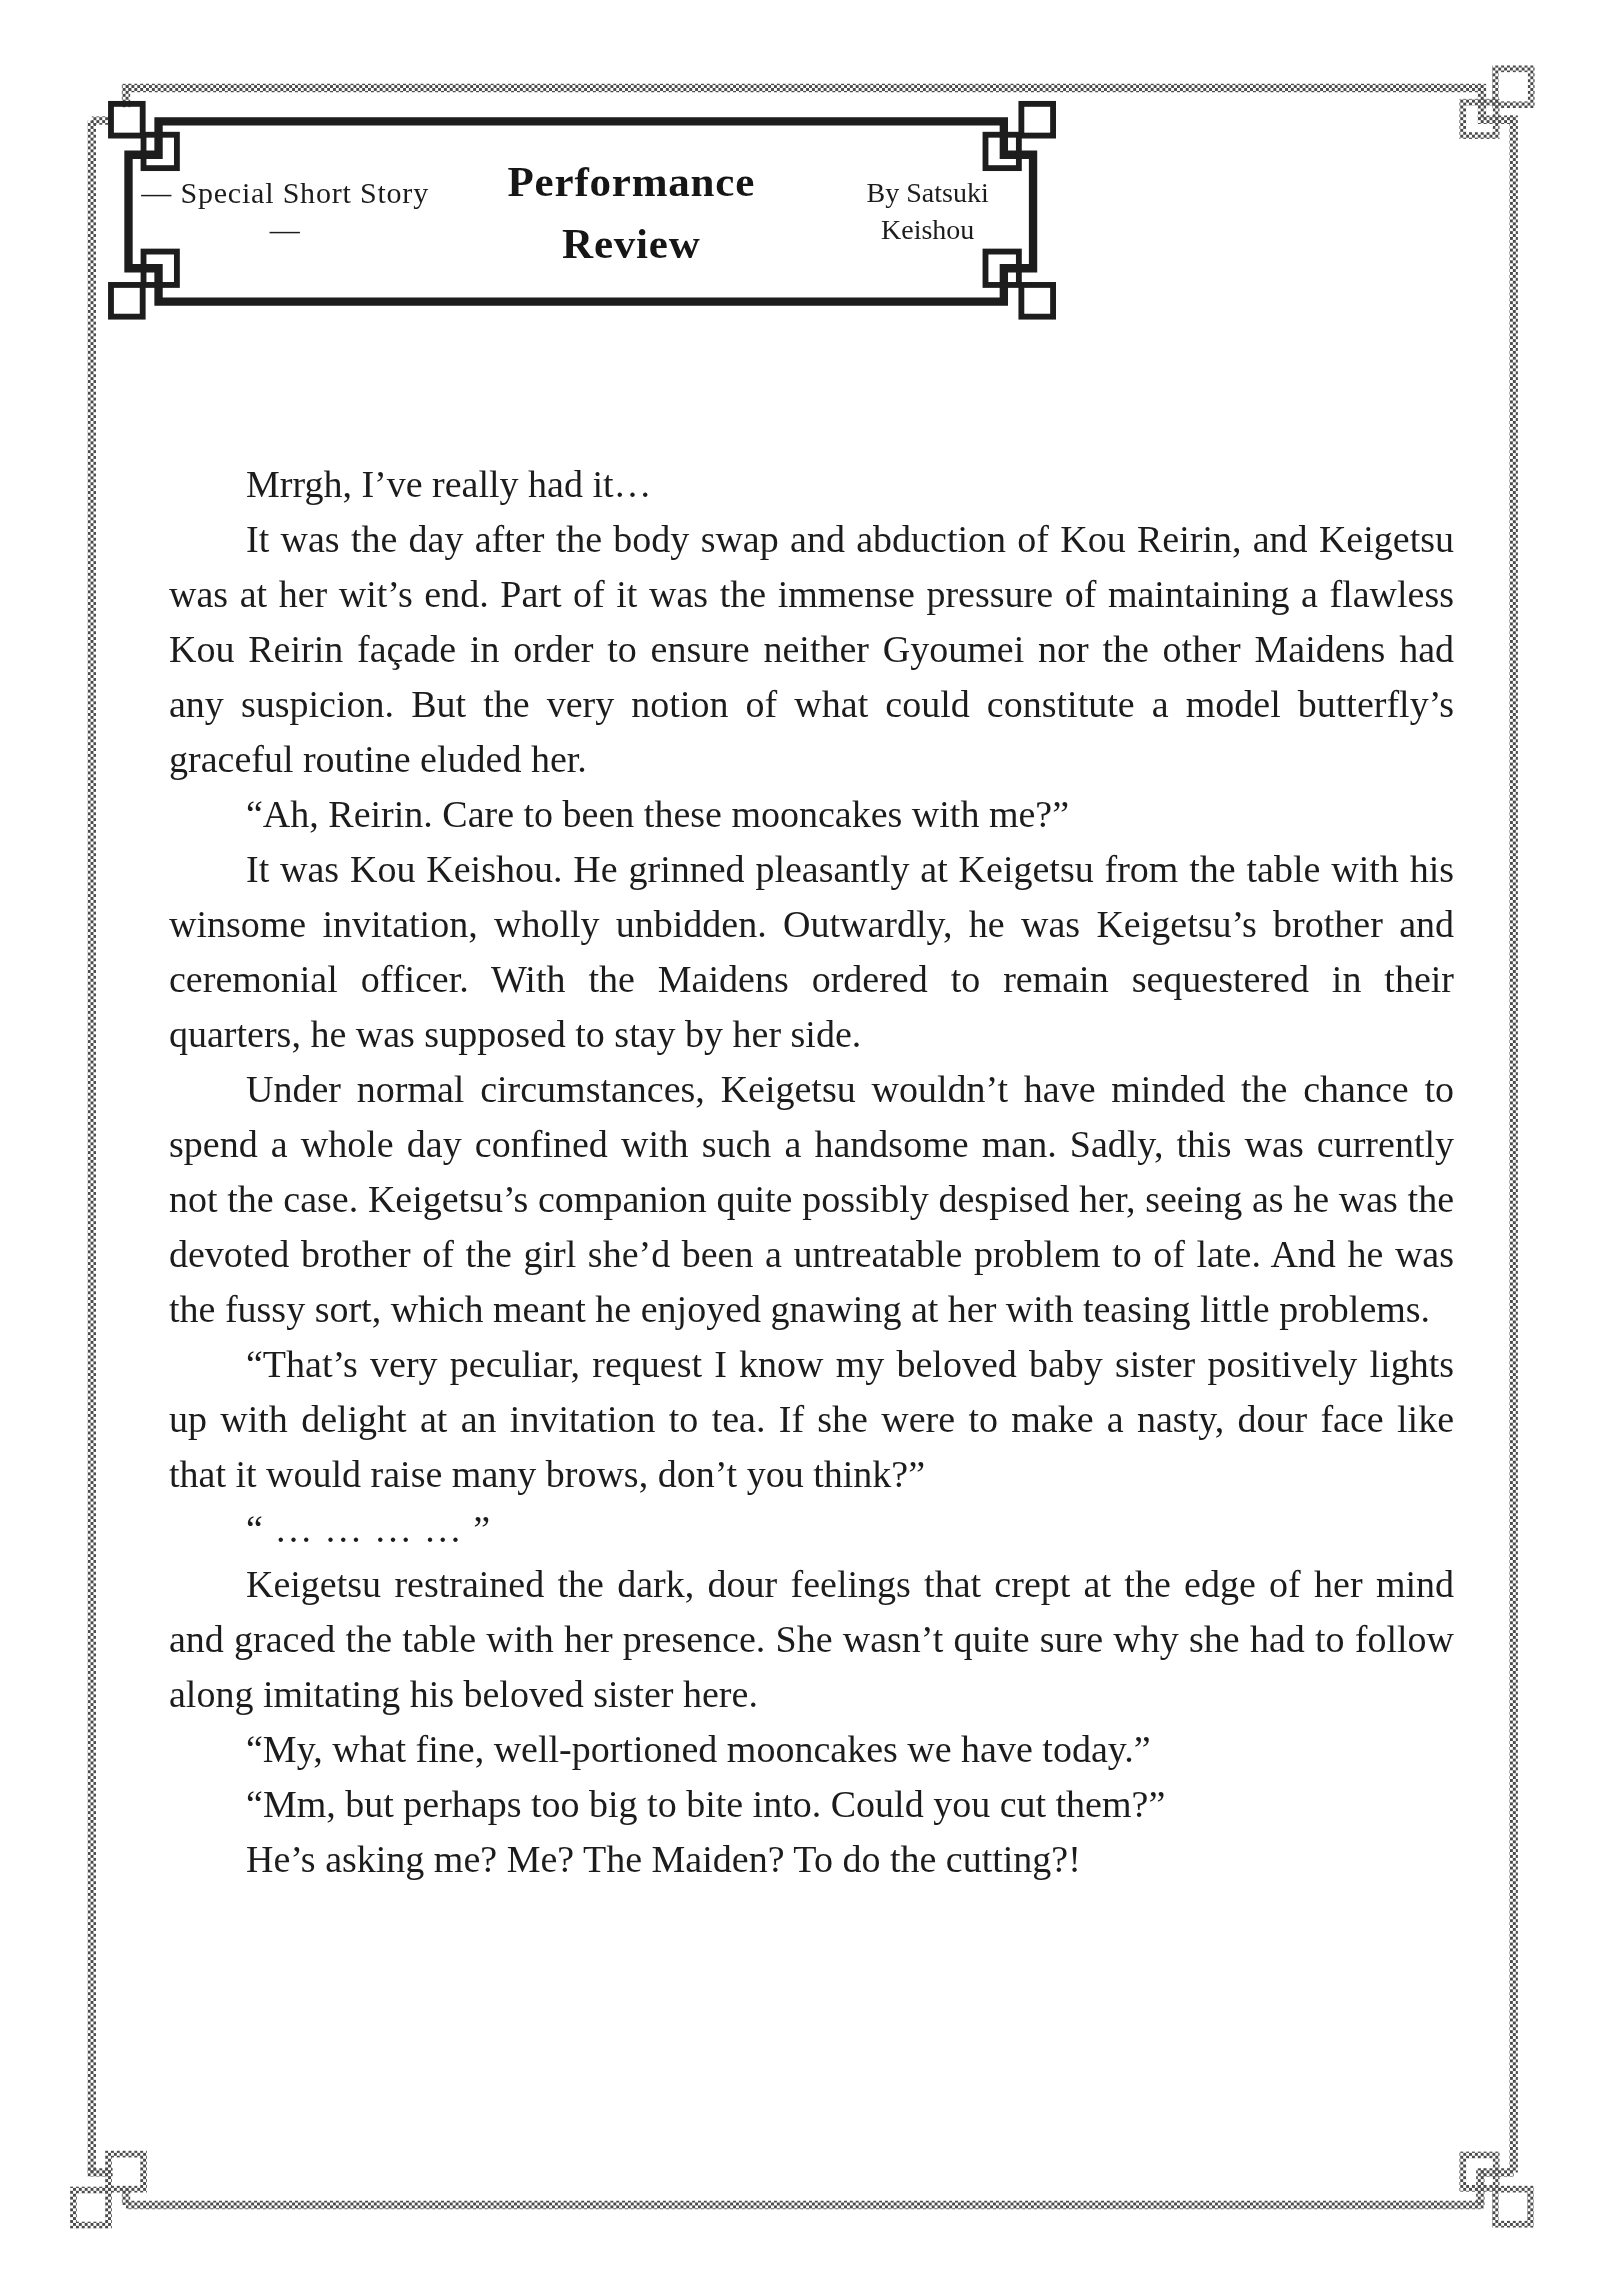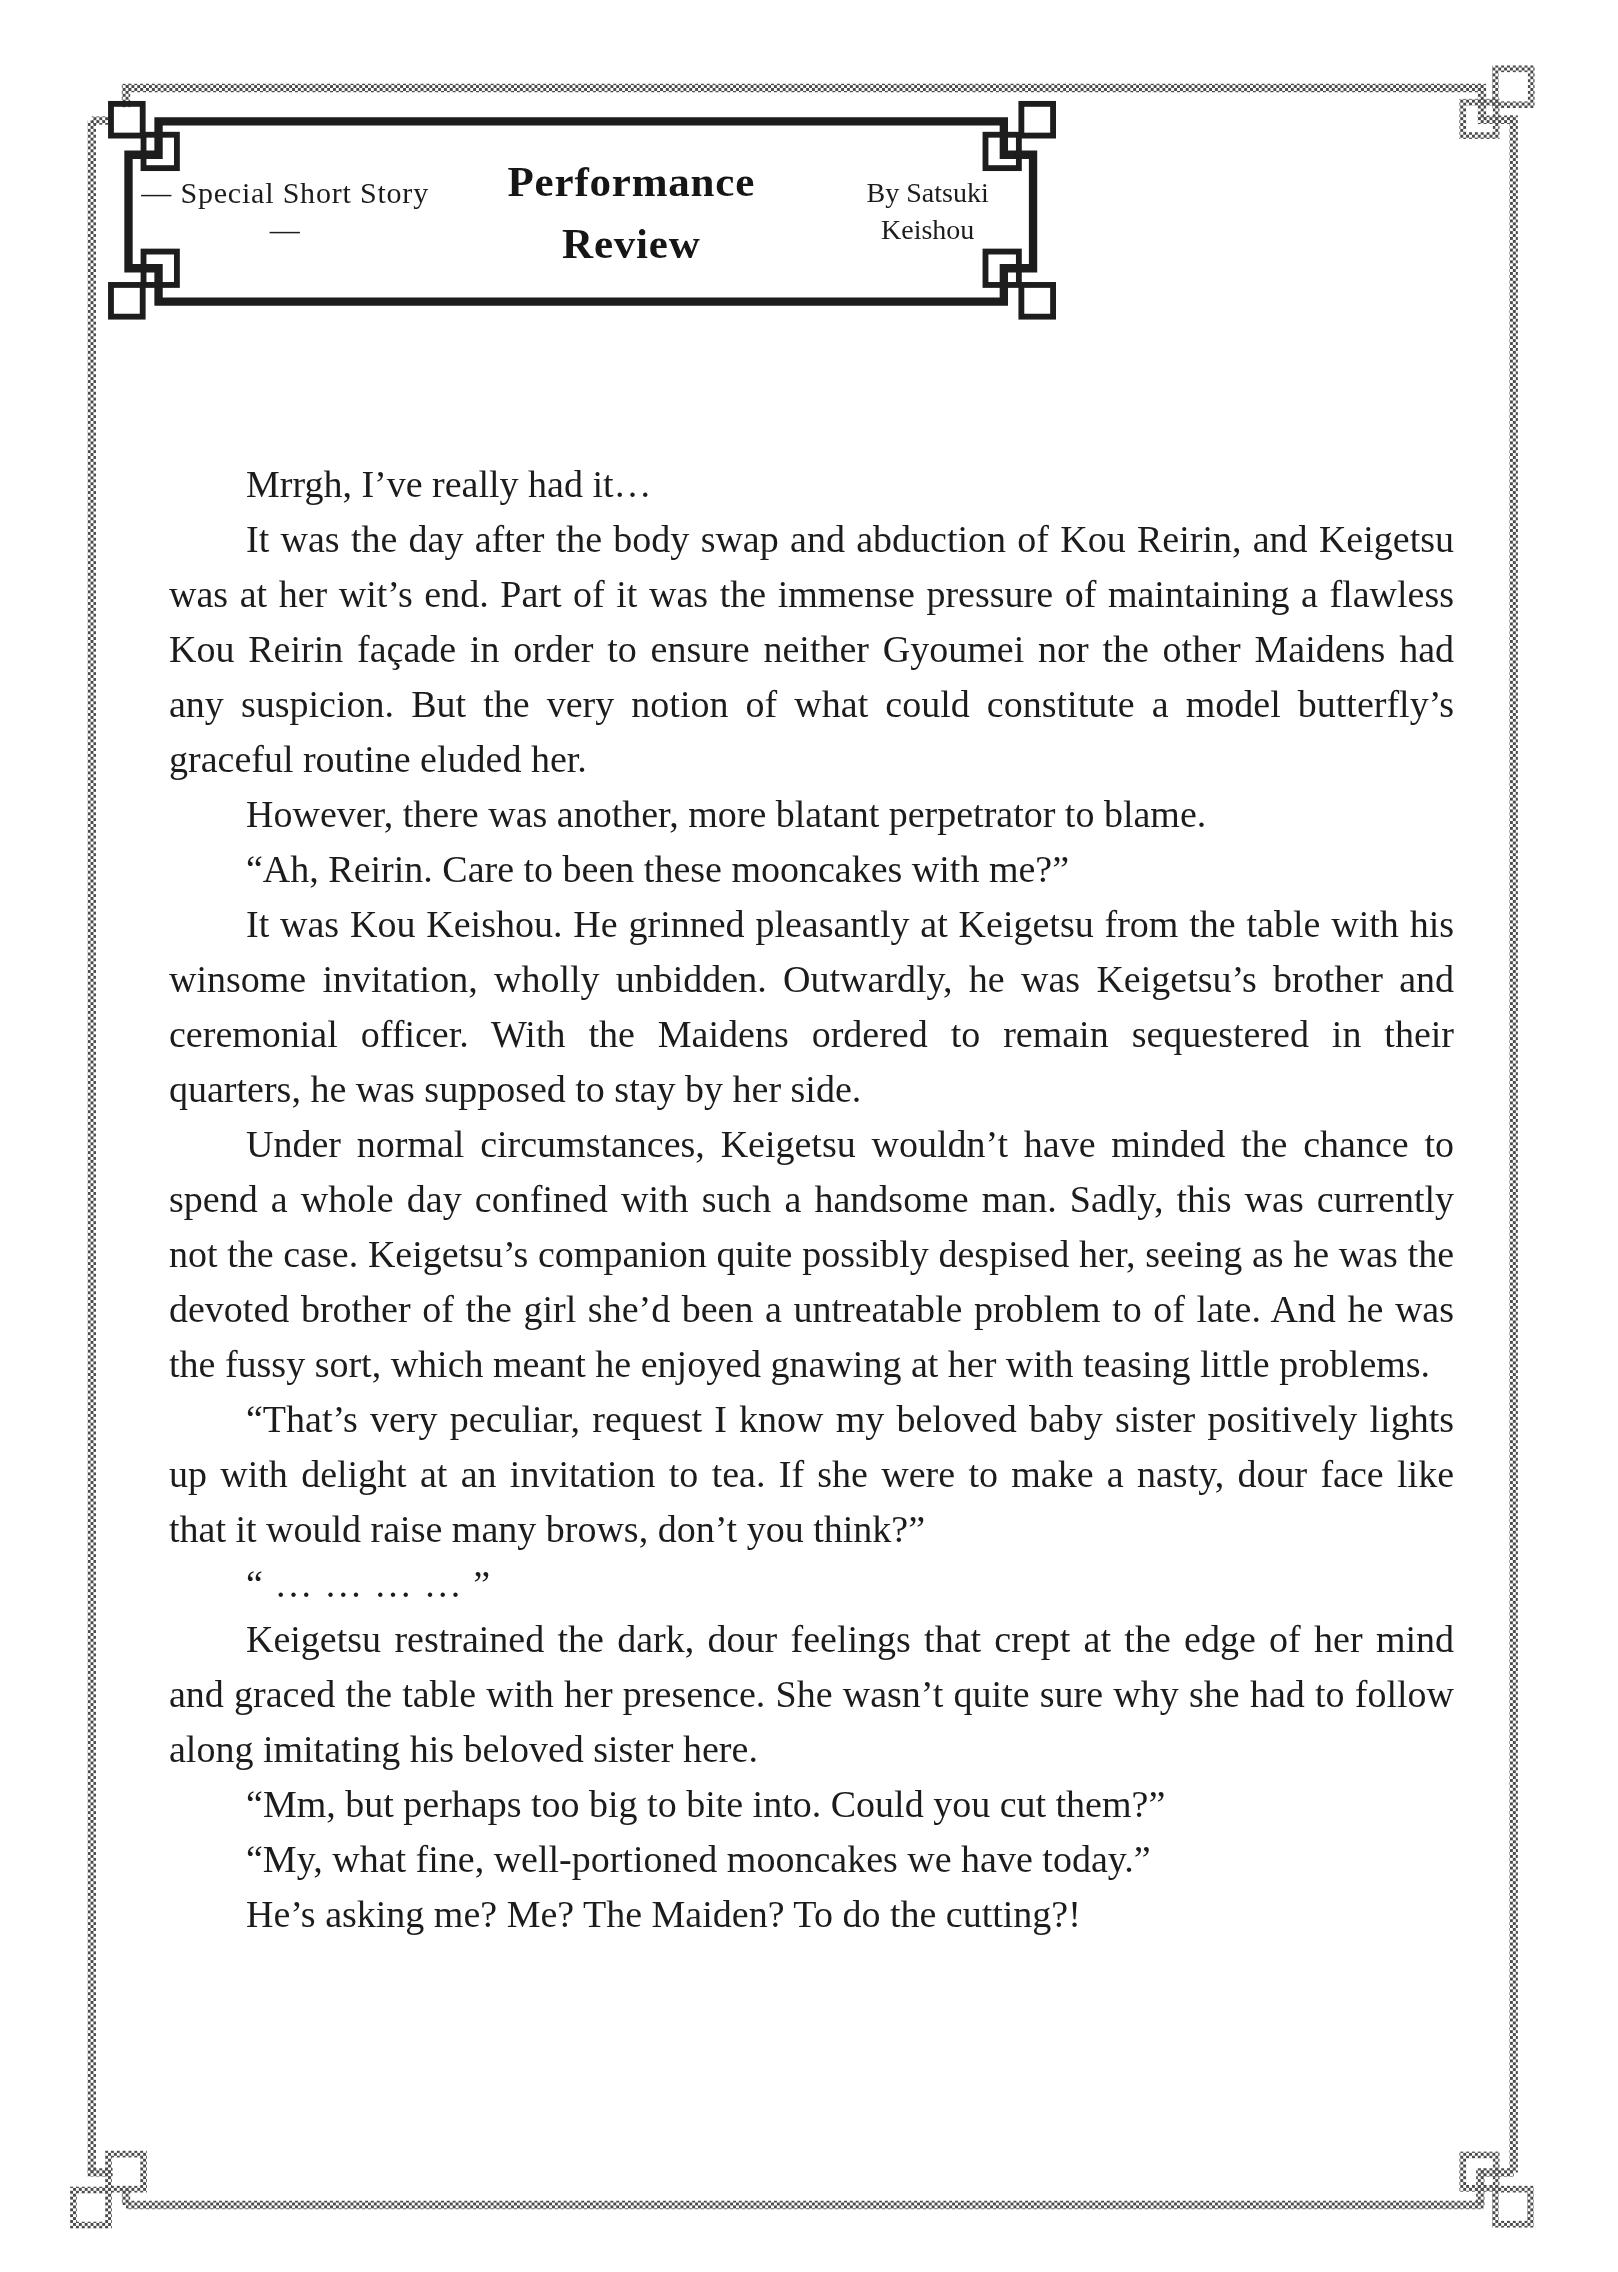--- a/index.html
+++ b/index.html
@@ -128,26 +128,25 @@
 
   <div class="title-block">
     <div class="kicker">— Special Short Story —</div>
     <div class="story-title">Performance Review</div>
     <div class="byline">By Satsuki Keishou</div>
   </div>
 
   <div class="story-body">
       <p class="para"><span class="it">Mrrgh, I’ve really had it…</span></p>
       <p class="para"><span>It was the day after the body swap and abduction of Kou Reirin, and Keigetsu was at her wit’s end. Part of it was the immense pressure of maintaining a flawless Kou Reirin façade in order to ensure neither Gyoumei nor the other Maidens had any suspicion. But the very notion of what could constitute a model butterfly’s graceful routine eluded her.</span></p>
-      <p class="para"><span>However, there was another, more blatant perpetrator to blame.</span></p>
       <p class="para"><span>“Ah, </span><span class="it">Reirin.</span><span> Care to been these mooncakes with me?”</span></p>
       <p class="para"><span>It was Kou Keishou. He grinned pleasantly at Keigetsu from the table with his winsome invitation, wholly unbidden. Outwardly, he was Keigetsu’s brother and ceremonial officer. With the Maidens ordered to remain sequestered in their quarters, he was supposed to stay by her side.</span></p>
       <p class="para"><span>Under normal circumstances, Keigetsu wouldn’t have minded the chance to spend a whole day confined with such a handsome man. Sadly, this was currently not the case. Keigetsu’s companion quite possibly despised her, seeing as he was the devoted brother of the girl she’d been a untreatable problem to of late. And he was the fussy sort, which meant he enjoyed gnawing at her with teasing little problems.</span></p>
       <p class="para"><span>“That’s very peculiar, </span><span class="it">request</span><span> I know my beloved baby sister positively lights up with delight at an invitation to tea. If she were to make a nasty, dour face like that it would raise many brows, don’t you think?”</span></p>
       <p class="para ellipsis"><span>“…………”</span></p>
       <p class="para"><span>Keigetsu restrained the dark, dour feelings that crept at the edge of her mind and graced the table with her presence. She wasn’t quite sure why she had to follow along imitating his beloved sister </span><span class="it">here</span><span>.</span></p>
+      <p class="para"><span>“My, what fine, well-portioned mooncakes we have today.”</span></p>
       <p class="para"><span>“</span><span class="it">Mm,</span><span> but perhaps too big to bite into. Could you cut them?”</span></p>
-      <p class="para"><span>“My, what fine, well-portioned mooncakes we have today.”</span></p>
       <p class="para"><span class="it">He’s asking me? Me? The Maiden? To do the cutting?!</span></p>
     </div>
 
 </div>
 
 
 </body></html>

